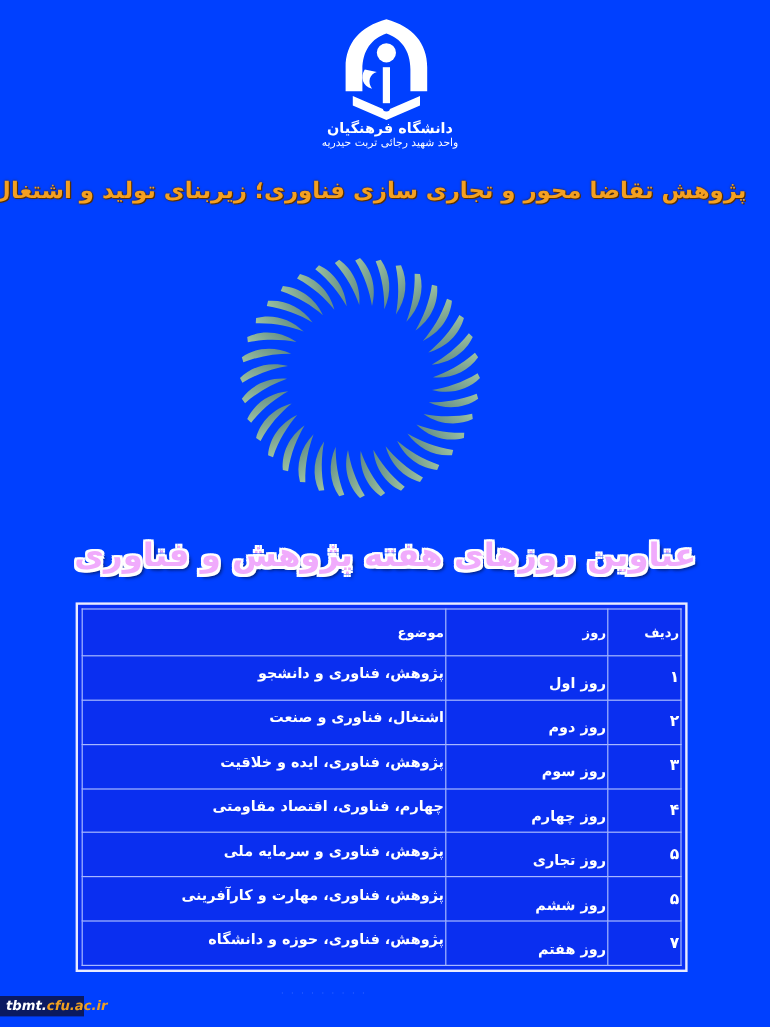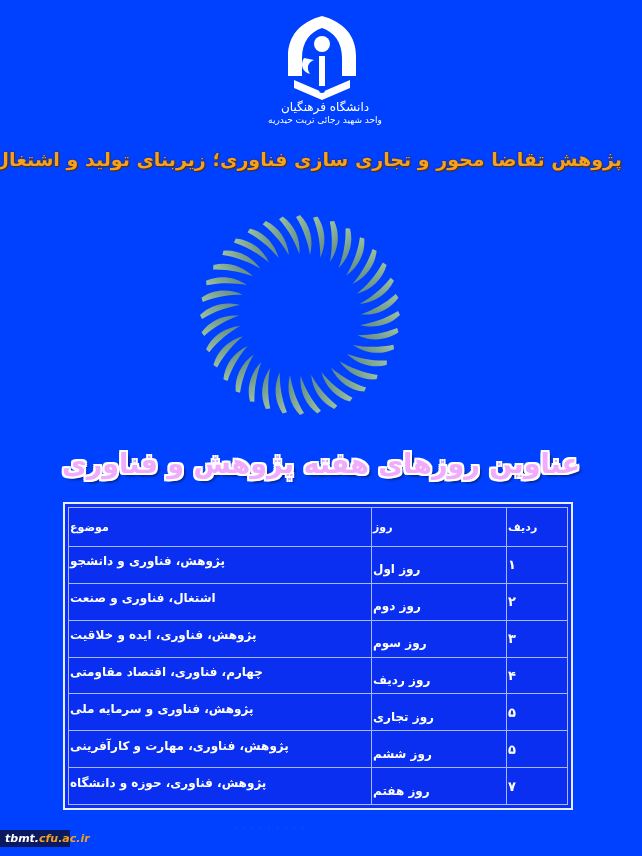--- a/index.html
+++ b/index.html
@@ -8,21 +8,21 @@
     background:#0040ff;
     font-family:"DejaVu Sans", sans-serif;
   }
   .logo {
     position:absolute; left:280px; top:14px; width:84px; height:88px;
   }
   .logo-text {
     position:absolute; left:250px; top:100px; width:150px; text-align:center;
     color:#fff; direction:rtl;
   }
-  .logo-text .uni { font-size:12px; font-weight:normal; line-height:14px; }
+  .logo-text .uni { font-size:12px; font-weight:bold; line-height:14px; }
   .logo-text .campus { font-size:9px; line-height:12px; }
   .headline {
     position:absolute; left:20px; top:148px; width:602px; 
     direction:rtl; color:#f4a021; font-weight:bold; font-size:19px;
     text-shadow:1px 1px 0 #5a3000, 0 0 2px #3a2000;
     white-space:nowrap;
   }
   .ring { position:absolute; left:190px; top:210px; width:220px; height:210px; }
   .section-title {
     position:absolute; left:60px; top:448px; width:522px; text-align:center;
@@ -35,21 +35,21 @@
   .table-frame {
     position:absolute; left:63px; top:502px; width:510px; height:308px;
     border:2px solid #e8ecff; box-sizing:border-box; padding:3px;
     background:#0a30f5;
   }
   table {
     width:100%; height:100%; border-collapse:collapse; direction:rtl;
     border:1px solid #c8d2ff;
   }
   th, td {
-    border:1px solid #a8b8ff; color:#fff; text-align:left;
+    border:1px solid #a8b8ff; color:#fff; text-align:right;
     font-weight:bold; background:#0a2ff0;
   }
   th { font-size:11px; height:36px; font-weight:bold; }
   td { font-size:12px; }
   td.idx { width:58px; font-size:13px; }
   td.day { width:132px; padding-top:10px;margin-top:36px; }
   td.topic { padding-bottom:8px;margin-left:28px; }
   .site-badge {
     position:absolute; left:0; top:830px; width:65px; height:17px;
     background:#0b1a60; font-size:11px; font-weight:bold; font-style:italic;
@@ -150,21 +150,21 @@
         <td class="day">روز دوم</td>
         <td class="topic">اشتغال، فناوری و صنعت</td>
       </tr>
       <tr>
         <td class="idx">۳</td>
         <td class="day">روز سوم</td>
         <td class="topic">پژوهش، فناوری، ایده و خلاقیت</td>
       </tr>
       <tr>
         <td class="idx">۴</td>
-        <td class="day">روز ردیف</td>
+        <td class="day">روز چهارم</td>
         <td class="topic">چهارم، فناوری، اقتصاد مقاومتی</td>
       </tr>
       <tr>
         <td class="idx">۵</td>
         <td class="day">روز تجاری</td>
         <td class="topic">پژوهش، فناوری و سرمایه ملی</td>
       </tr>
       <tr>
         <td class="idx">۵</td>
         <td class="day">روز ششم</td>

